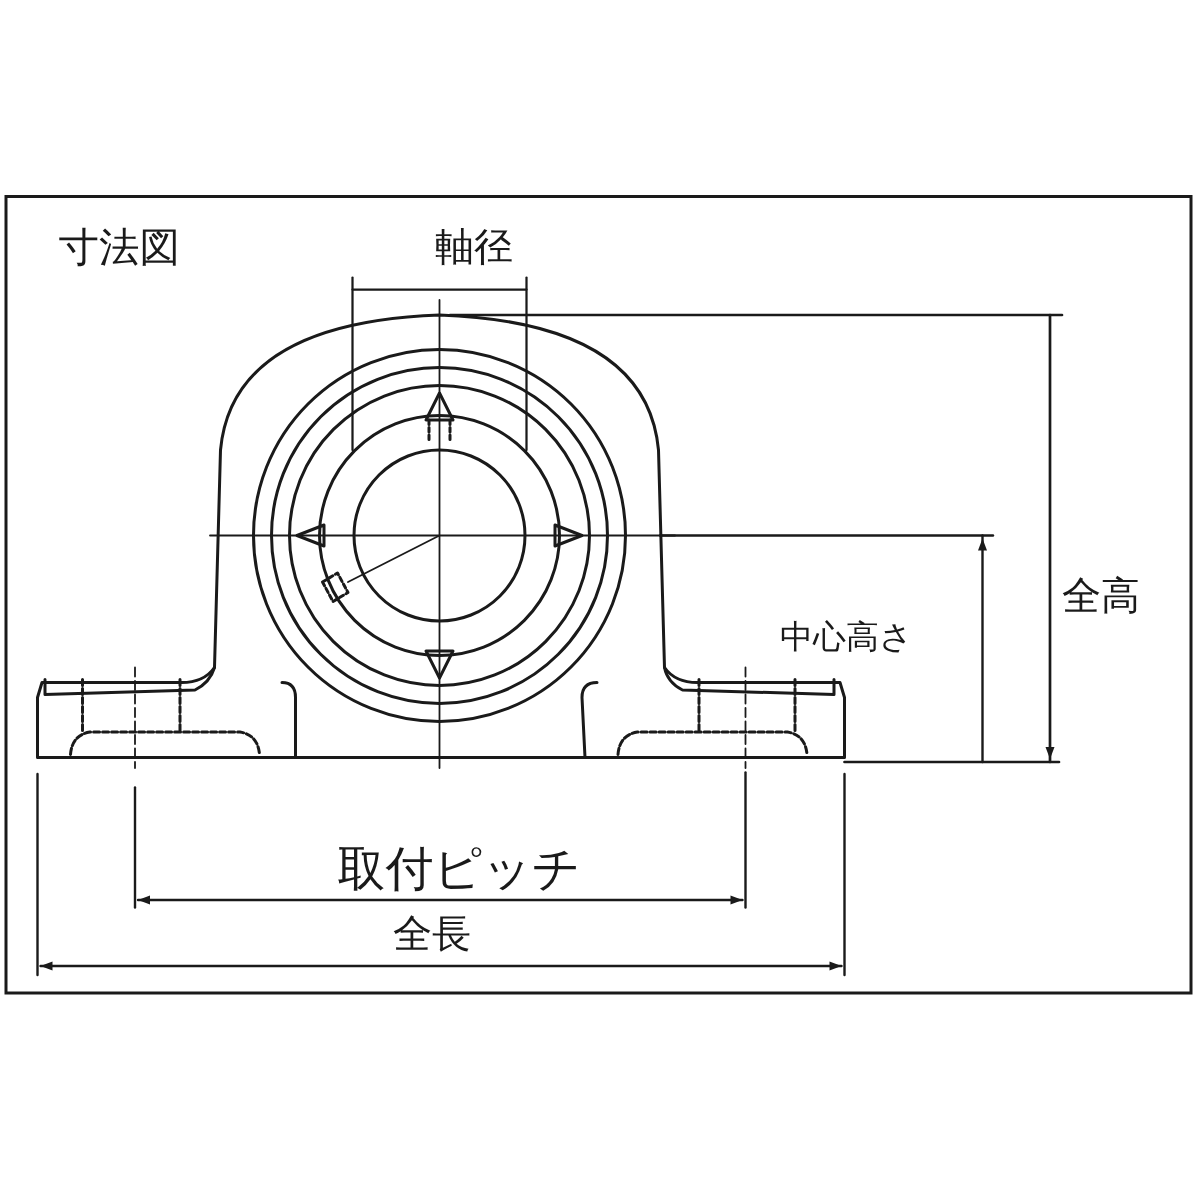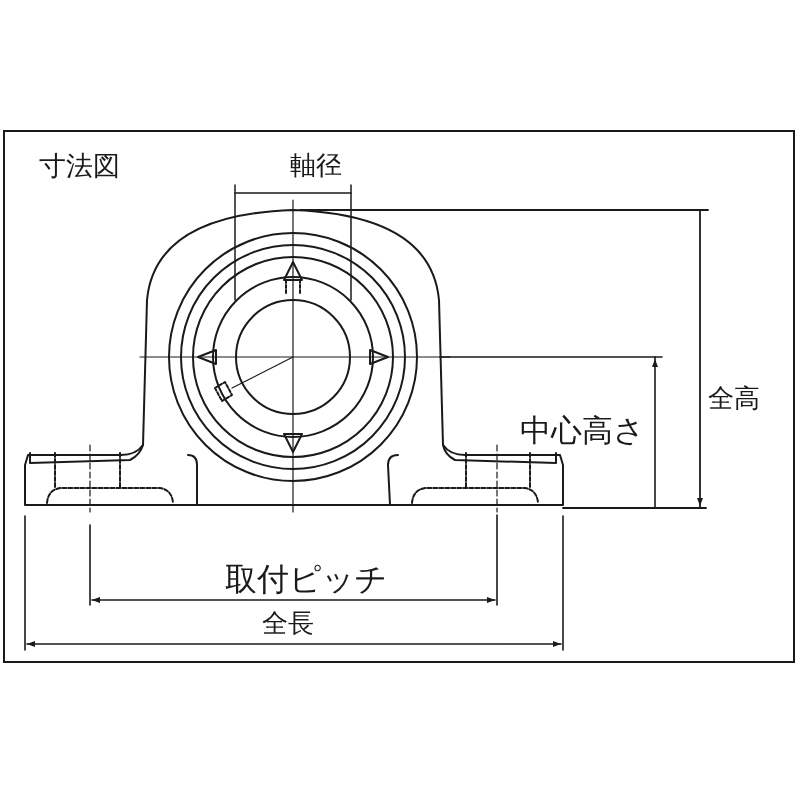--- a/index.html
+++ b/index.html
@@ -6,21 +6,21 @@
     body { width: 800px; height: 800px; position: relative; overflow: hidden;
            font-family: "DejaVu Sans", sans-serif; }
     #frame { position: absolute; left: 3px; top: 130px; width: 792px; height: 533px;
              border: 2px solid #1a1a1a; box-sizing: border-box; }
     svg.drawing { position: absolute; left: 0; top: 0; }
     .lbl { position: absolute; color: #1a1a1a; font-family: "DejaVu Sans", sans-serif;
            white-space: nowrap; line-height: 1; }
     .title { left: 39px; top: 152px; font-size: 27px; }
     .shaft { left: 258px; top: 152px; font-size: 26px; margin-left: 32px; }
     .total-h { left: 708px; top: 337px; font-size: 26px; margin-top: 48px; }
-    .center-h { left: 520px; top: 415px; font-size: 31px; }
+    .center-h { left: 520px; top: 415px; font-size: 22px; }
     .pitch { left: 225px; top: 563px; font-size: 32px; }
     .total-l { left: 262px; top: 610px; font-size: 26px; }
   </style>
 </head>
 <body>
 
 <div id="frame"></div>
 
 <svg class="drawing" width="800" height="800" viewBox="0 0 800 800">
   <g fill="none" stroke="#1a1a1a" stroke-width="2" stroke-linecap="round" stroke-linejoin="round">

